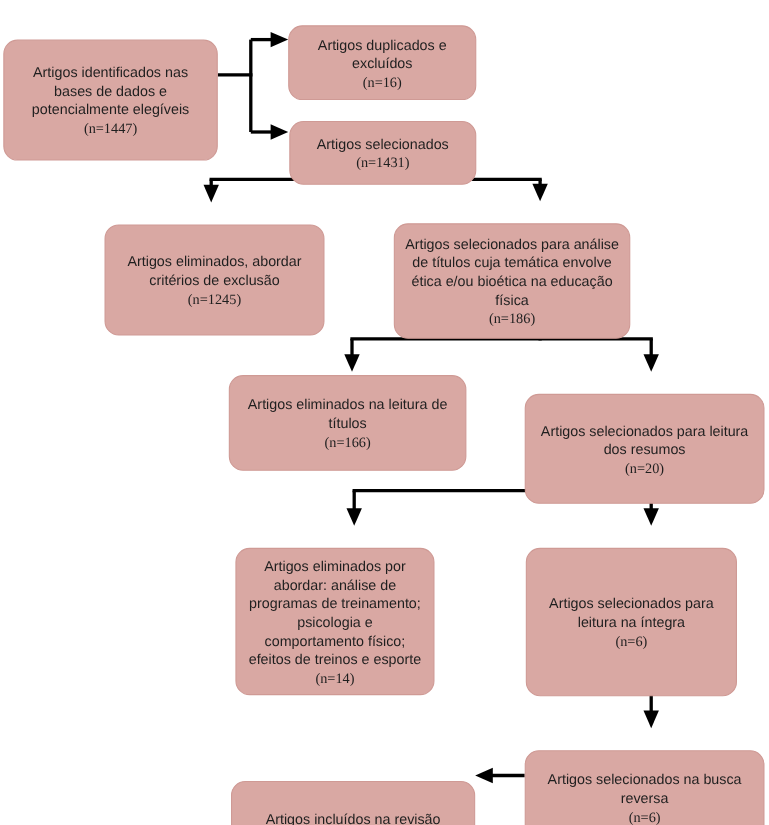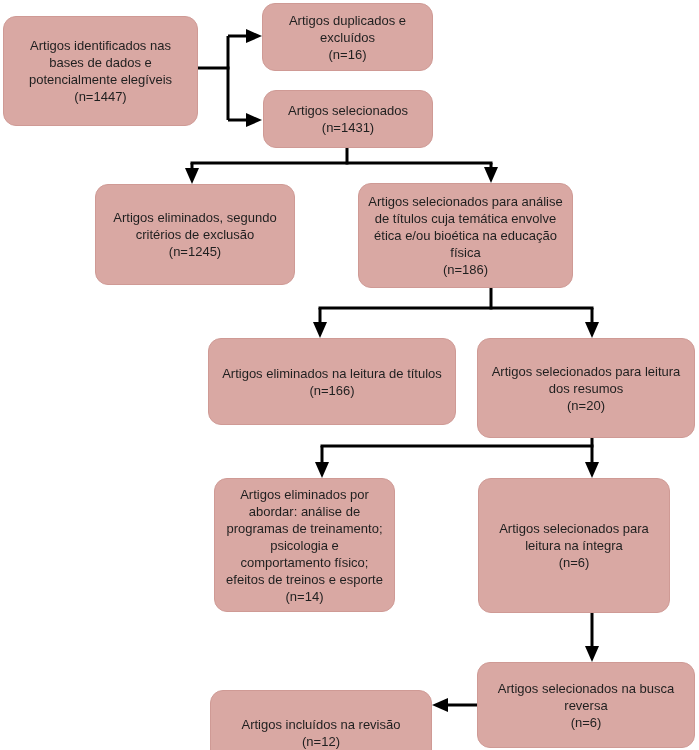--- a/index.html
+++ b/index.html
@@ -24,24 +24,24 @@
     position:absolute;
     background:var(--box-fill);
     border:1px solid var(--box-edge);
     border-radius:13px;
     box-sizing:border-box;
     display:flex;flex-direction:column;
     align-items:center;justify-content:center;
     text-align:center;
     padding:5px 9px;
     color:var(--text);
-    font-size:13px;line-height:17px;
+    font-size:13px;line-height:17px;margin-top:20px;
   }
   .node .lbl{display:block;}
-  .node .cnt{display:block;}
+  .node .cnt{display:block;font-family:Liberation Serif, serif;}
 </style>
 </head>
 <body>
 
 <div class="canvas">
 
   <svg class="connectors" viewBox="0 0 699 750" xmlns="http://www.w3.org/2000/svg">
 
     <g>
       <line x1="198" y1="68" x2="229.5" y2="68"></line>
@@ -98,30 +98,30 @@
     <span class="lbl">Artigos duplicados e excluídos</span>
     <span class="cnt">(n=16)</span>
   </div>
 
   <div class="node" style="left:263px;top:90px;width:170px;height:58px">
     <span class="lbl">Artigos selecionados</span>
     <span class="cnt">(n=1431)</span>
   </div>
 
   <div class="node" style="left:95px;top:184px;width:200px;height:101px">
-    <span class="lbl">Artigos eliminados, segundo critérios de exclusão</span>
+    <span class="lbl">Artigos eliminados, abordar critérios de exclusão</span>
     <span class="cnt">(n=1245)</span>
   </div>
 
   <div class="node" style="left:358px;top:183px;width:215px;height:105px">
     <span class="lbl">Artigos selecionados para análise de títulos cuja temática envolve ética e/ou bioética na educação física</span>
     <span class="cnt">(n=186)</span>
   </div>
 
-  <div class="node" style="left:208px;top:338px;width:248px;height:87px">
+  <div class="node" style="left:208px;top:321px;width:216px;height:87px">
     <span class="lbl">Artigos eliminados na leitura de títulos</span>
     <span class="cnt">(n=166)</span>
   </div>
 
   <div class="node" style="left:477px;top:338px;width:218px;height:100px">
     <span class="lbl">Artigos selecionados para leitura dos resumos</span>
     <span class="cnt">(n=20)</span>
   </div>
 
   <div class="node" style="left:214px;top:478px;width:181px;height:134px">

